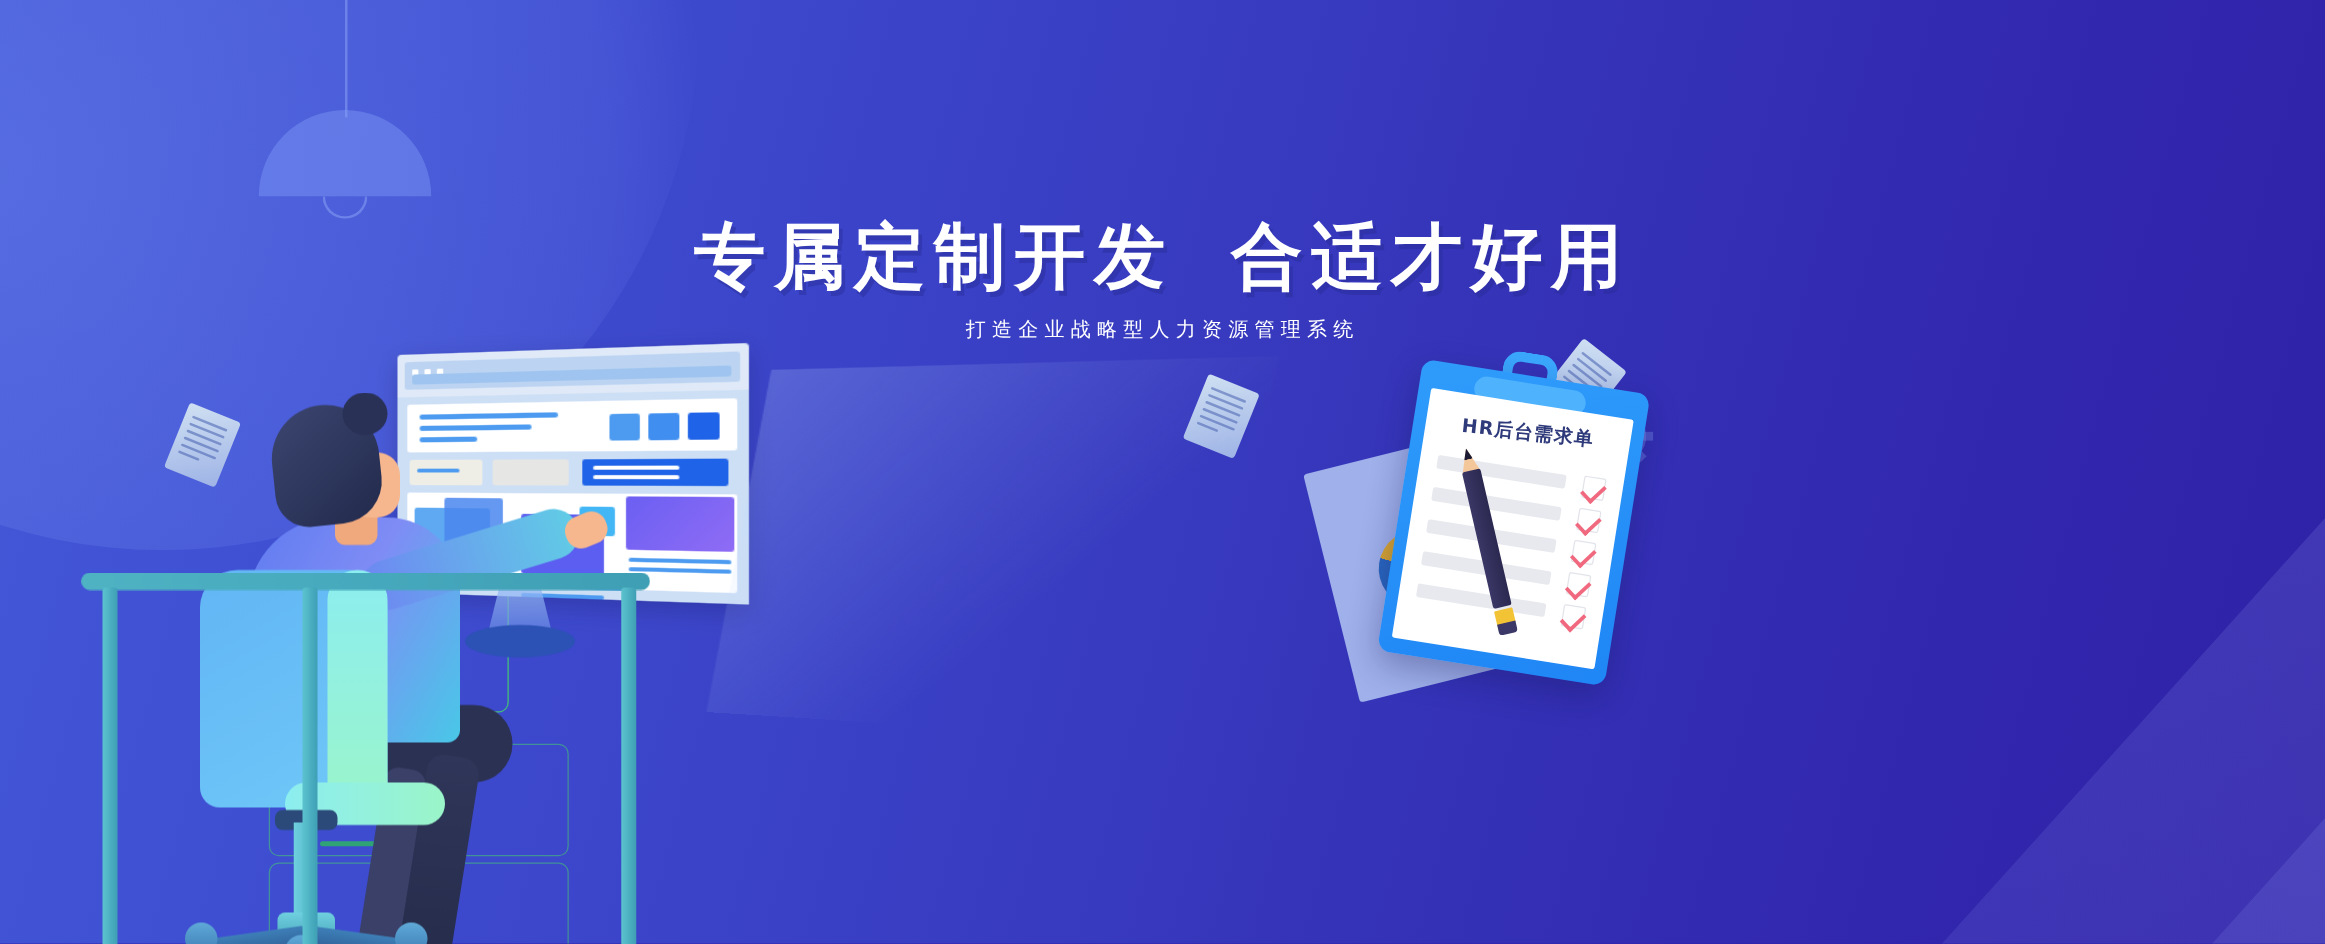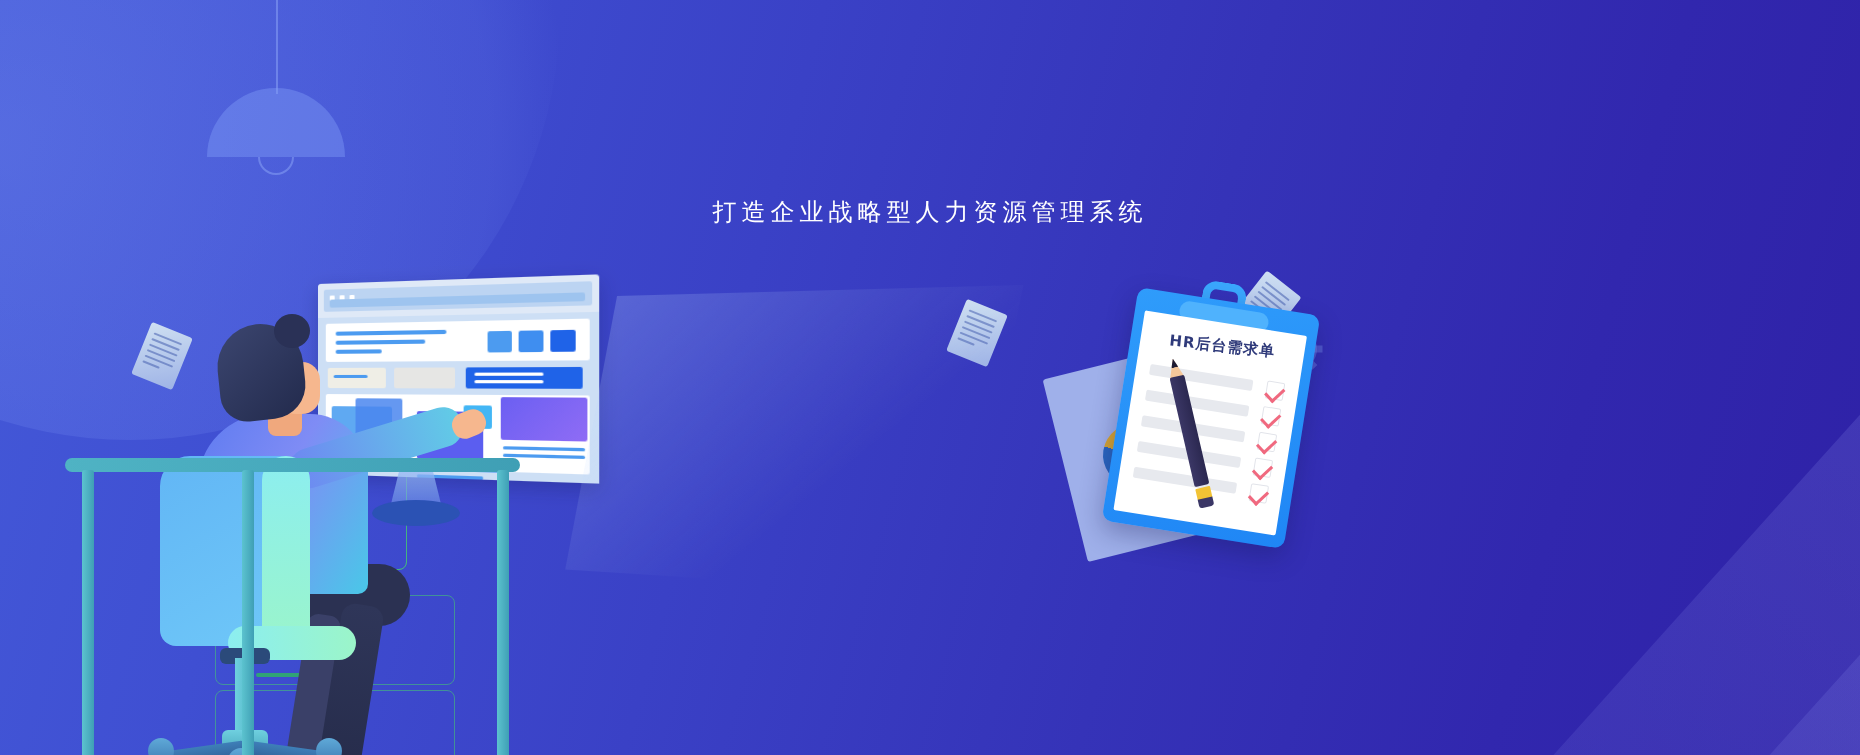--- a/index.html
+++ b/index.html
@@ -56,21 +56,21 @@
 
   
   .copy{position:absolute;left:0;right:0;top:178px;text-align:center;}
   .headline{
     font-size:57px;font-weight:700;color:#ffffff;letter-spacing:7px;
     line-height:1;margin:0;
     text-shadow:3px 4px 0 rgba(40,45,150,.45);
     white-space:pre;
   }
   .subline{
-    margin:22px 0 0;font-size:24px;color:#ffffff;letter-spacing:5px;
+    margin:22px 0 0;font-size:16px;color:#ffffff;letter-spacing:5px;
     font-weight:400;line-height:1;
   }
 
   
   .scene-left{position:absolute;left:60px;top:270px;width:560px;height:485px;}
 
   .wire{position:absolute;border:1.5px solid rgba(70,205,110,.55);border-radius:8px;}
   .w1{left:147px;top:180px;width:200px;height:120px;}
   .w2{left:157px;top:192px;width:190px;height:108px;}
   .w3{left:165px;top:222px;width:65px;height:58px;}
@@ -403,16 +403,17 @@
         <div class="tip"></div>
           <div class="lead"></div>
         <div class="body"></div>
           <div class="ferrule"></div>
           <div class="eraser"></div>
       </div>
     </div>
   </div>
 
   <div class="copy">
+    <h1 class="headline">专属定制开发  合适才好用</h1>
     <p class="subline">打造企业战略型人力资源管理系统</p>
   </div>
 
 </div>
 
 </body></html>

